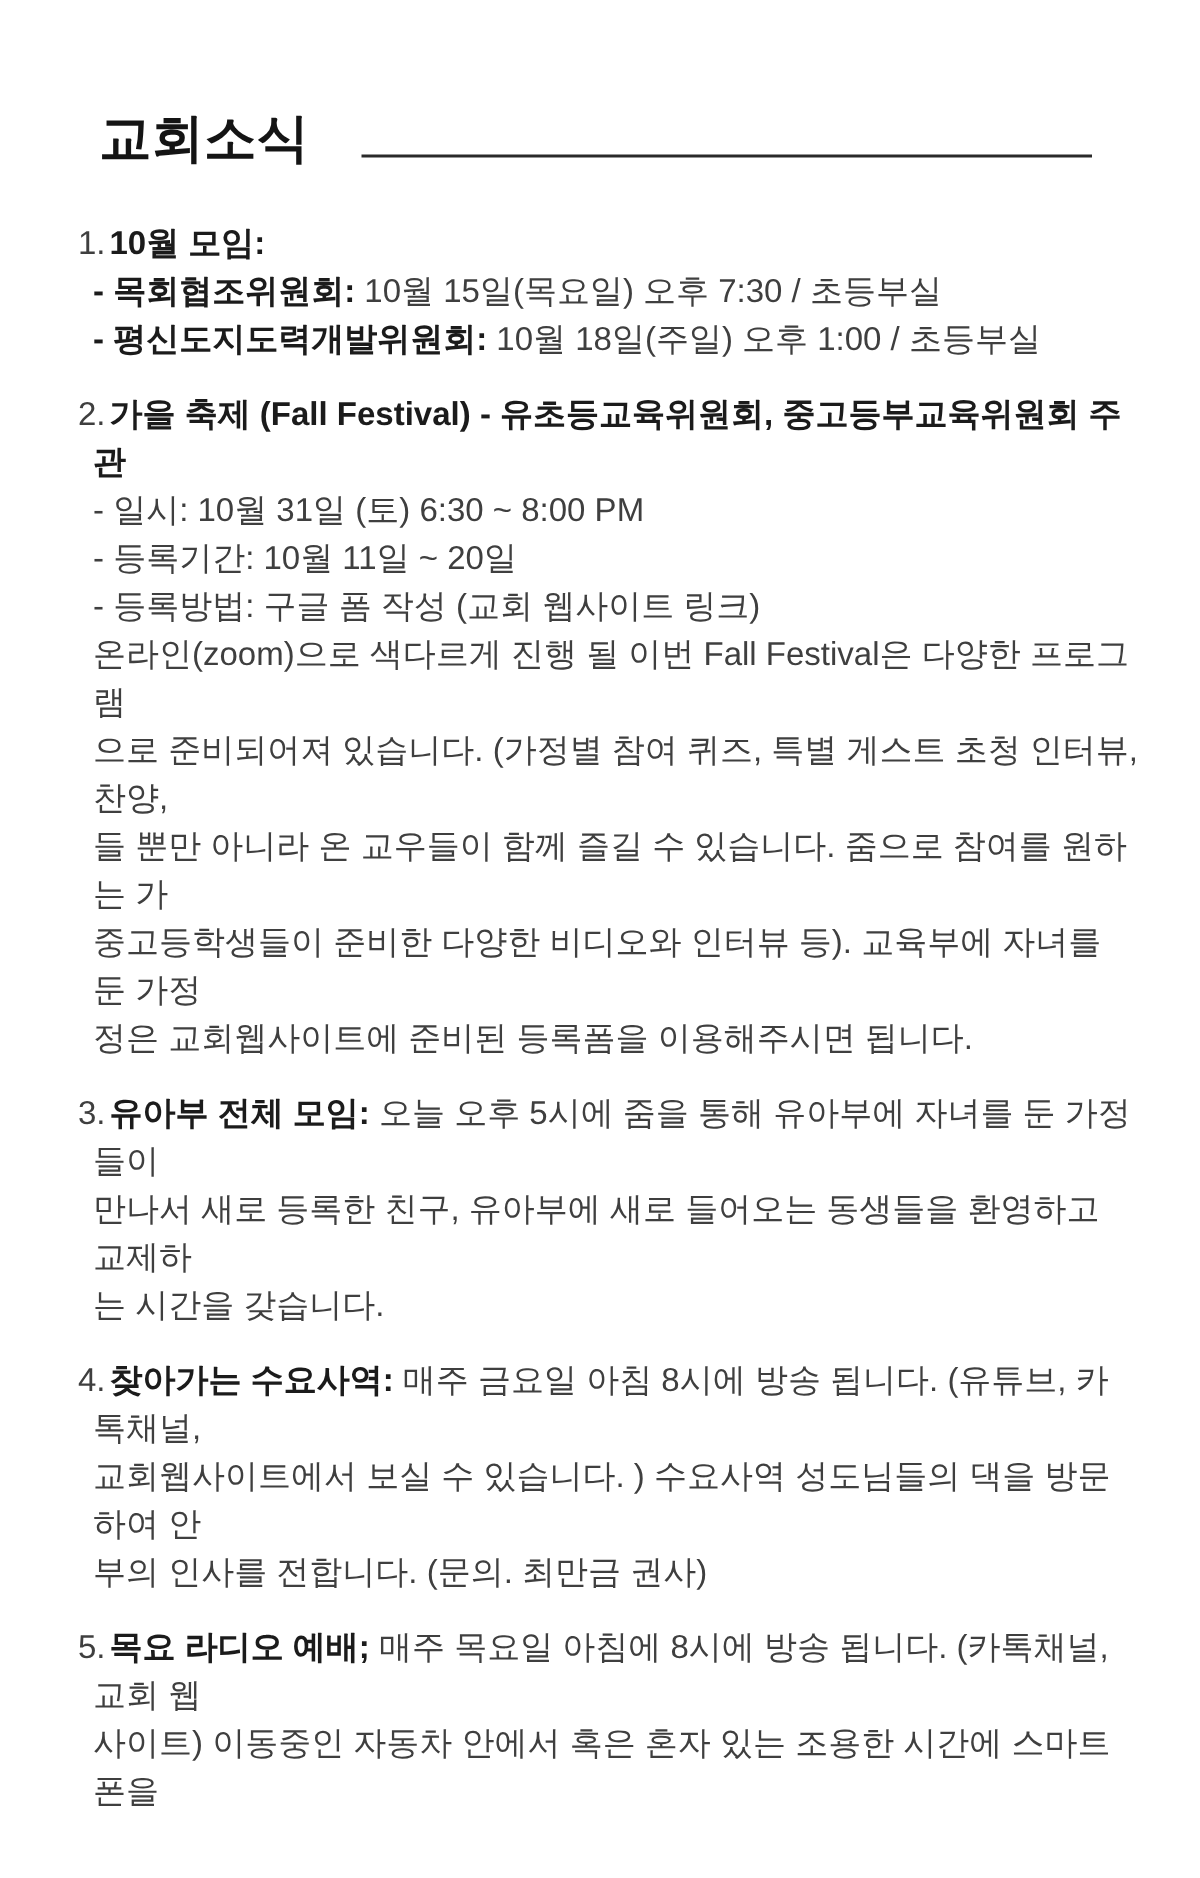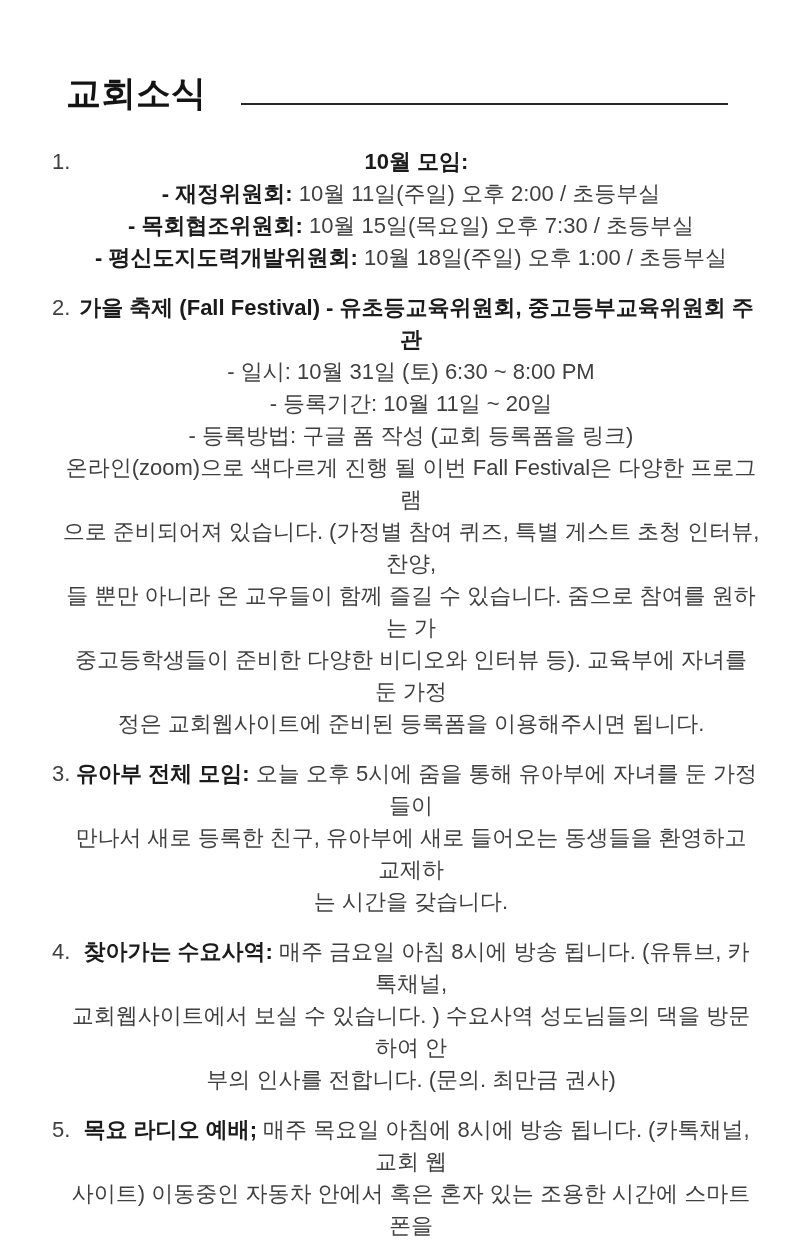--- a/index.html
+++ b/index.html
@@ -53,21 +53,20 @@
   .num {
     position: absolute;
     left: -10px;
     top: 0;
     color: #3f3f3f;
     font-weight: 400;
   }
   .line {
     white-space: pre-wrap;
     color: #3f3f3f;
-    text-align: center;
   }
   .line.first {
     text-indent: 11px;
   }
   .line strong {
     font-weight: 700;
     color: #1b1b1b;
   }
 </style>
 </head>
@@ -75,30 +74,29 @@
 
 <div class="page">
   <div class="header">
     <h1 class="page-title">교회소식</h1>
     <div class="rule"></div>
   </div>
   <ol class="news-list" id="news-list">
       <li class="item">
         <span class="num">1.</span>
         <div class="line first"><strong>10월 모임:</strong></div>
-        <div class="line"><strong>- 재정위원회:</strong><span> 10월 11일(주일) 오후 2:00 / 초등부실</span></div>
         <div class="line"><strong>- 목회협조위원회:</strong><span> 10월 15일(목요일) 오후 7:30 / 초등부실</span></div>
         <div class="line"><strong>- 평신도지도력개발위원회:</strong><span> 10월 18일(주일) 오후 1:00 / 초등부실</span></div>
       </li>
       <li class="item">
         <span class="num">2.</span>
         <div class="line first"><strong>가을 축제 (Fall Festival) - 유초등교육위원회, 중고등부교육위원회 주관</strong></div>
         <div class="line"><span>- 일시: 10월 31일 (토) 6:30 ~ 8:00 PM</span></div>
         <div class="line"><span>- 등록기간: 10월 11일 ~ 20일</span></div>
-        <div class="line"><span>- 등록방법: 구글 폼 작성 (교회 등록폼을 링크)</span></div>
+        <div class="line"><span>- 등록방법: 구글 폼 작성 (교회 웹사이트 링크)</span></div>
         <div class="line"><span>온라인(zoom)으로 색다르게 진행 될 이번 Fall Festival은 다양한 프로그램</span></div>
         <div class="line"><span>으로 준비되어져 있습니다. (가정별 참여 퀴즈, 특별 게스트 초청 인터뷰, 찬양,</span></div>
         <div class="line"><span>들 뿐만 아니라 온 교우들이 함께 즐길 수 있습니다. 줌으로 참여를 원하는 가</span></div>
         <div class="line"><span>중고등학생들이 준비한 다양한 비디오와 인터뷰 등). 교육부에 자녀를 둔 가정</span></div>
         <div class="line"><span>정은 교회웹사이트에 준비된 등록폼을 이용해주시면 됩니다.</span></div>
       </li>
       <li class="item">
         <span class="num">3.</span>
         <div class="line first"><strong>유아부 전체 모임:</strong><span> 오늘 오후 5시에 줌을 통해 유아부에 자녀를 둔 가정들이</span></div>
         <div class="line"><span>만나서 새로 등록한 친구, 유아부에 새로 들어오는 동생들을 환영하고 교제하</span></div>

